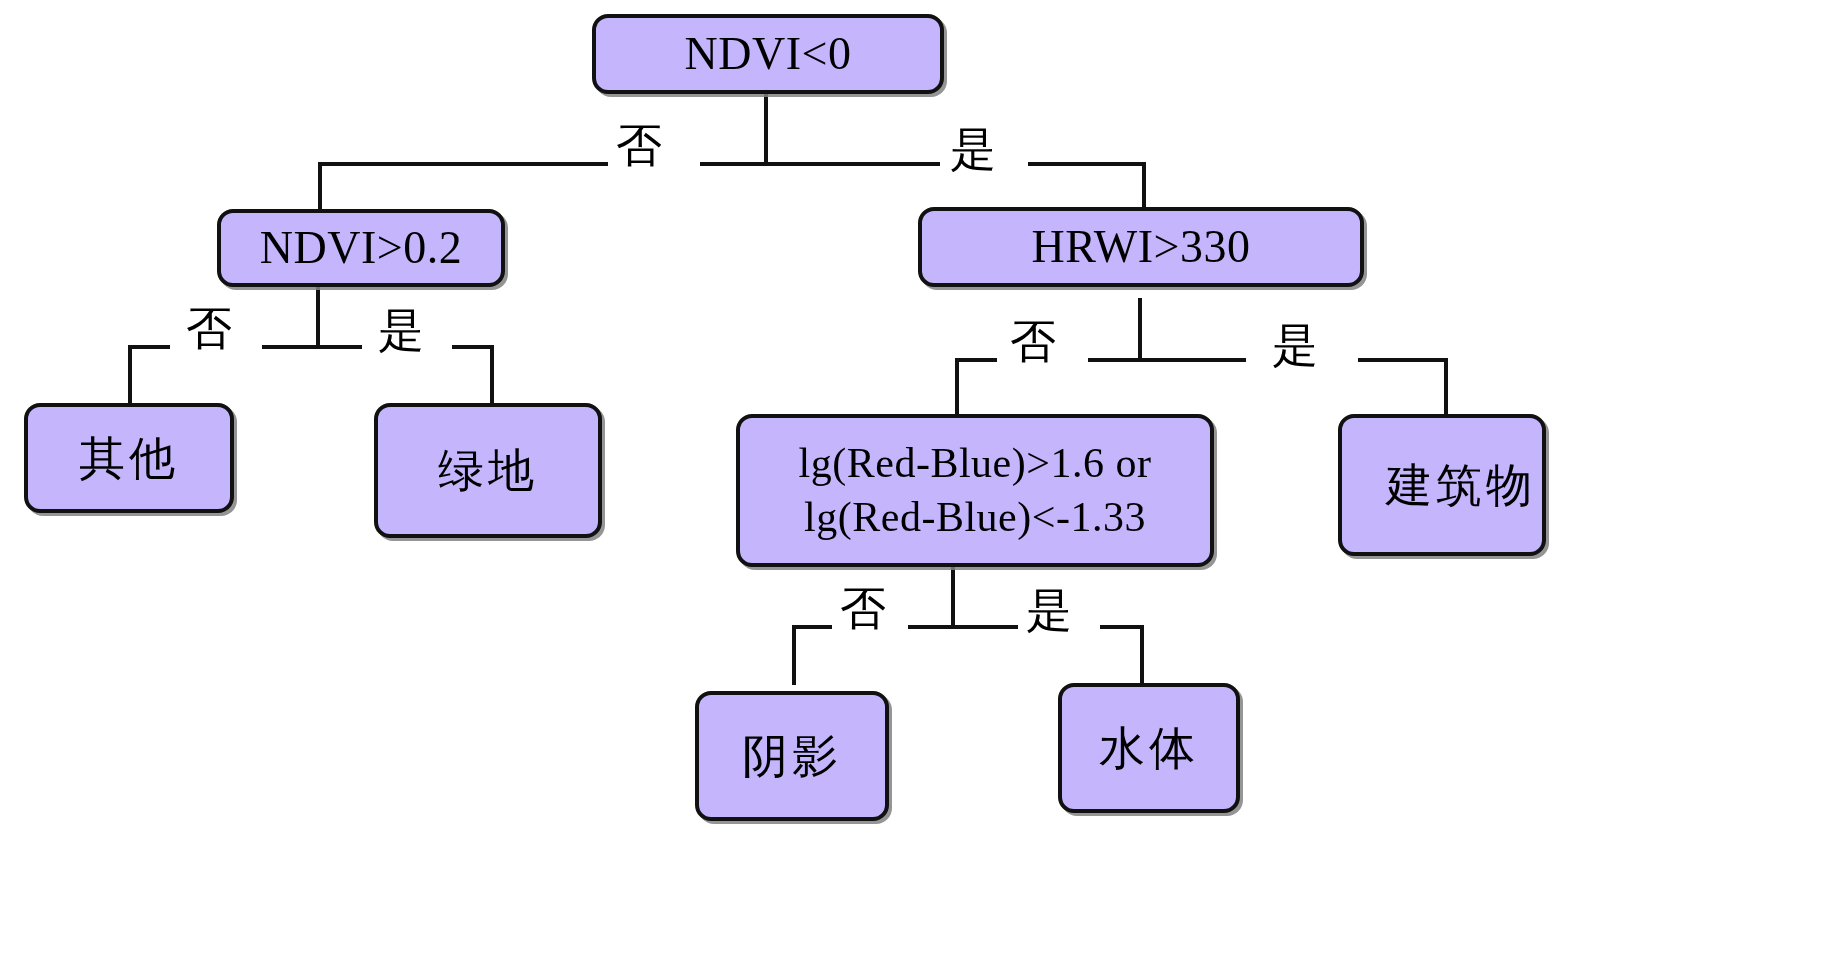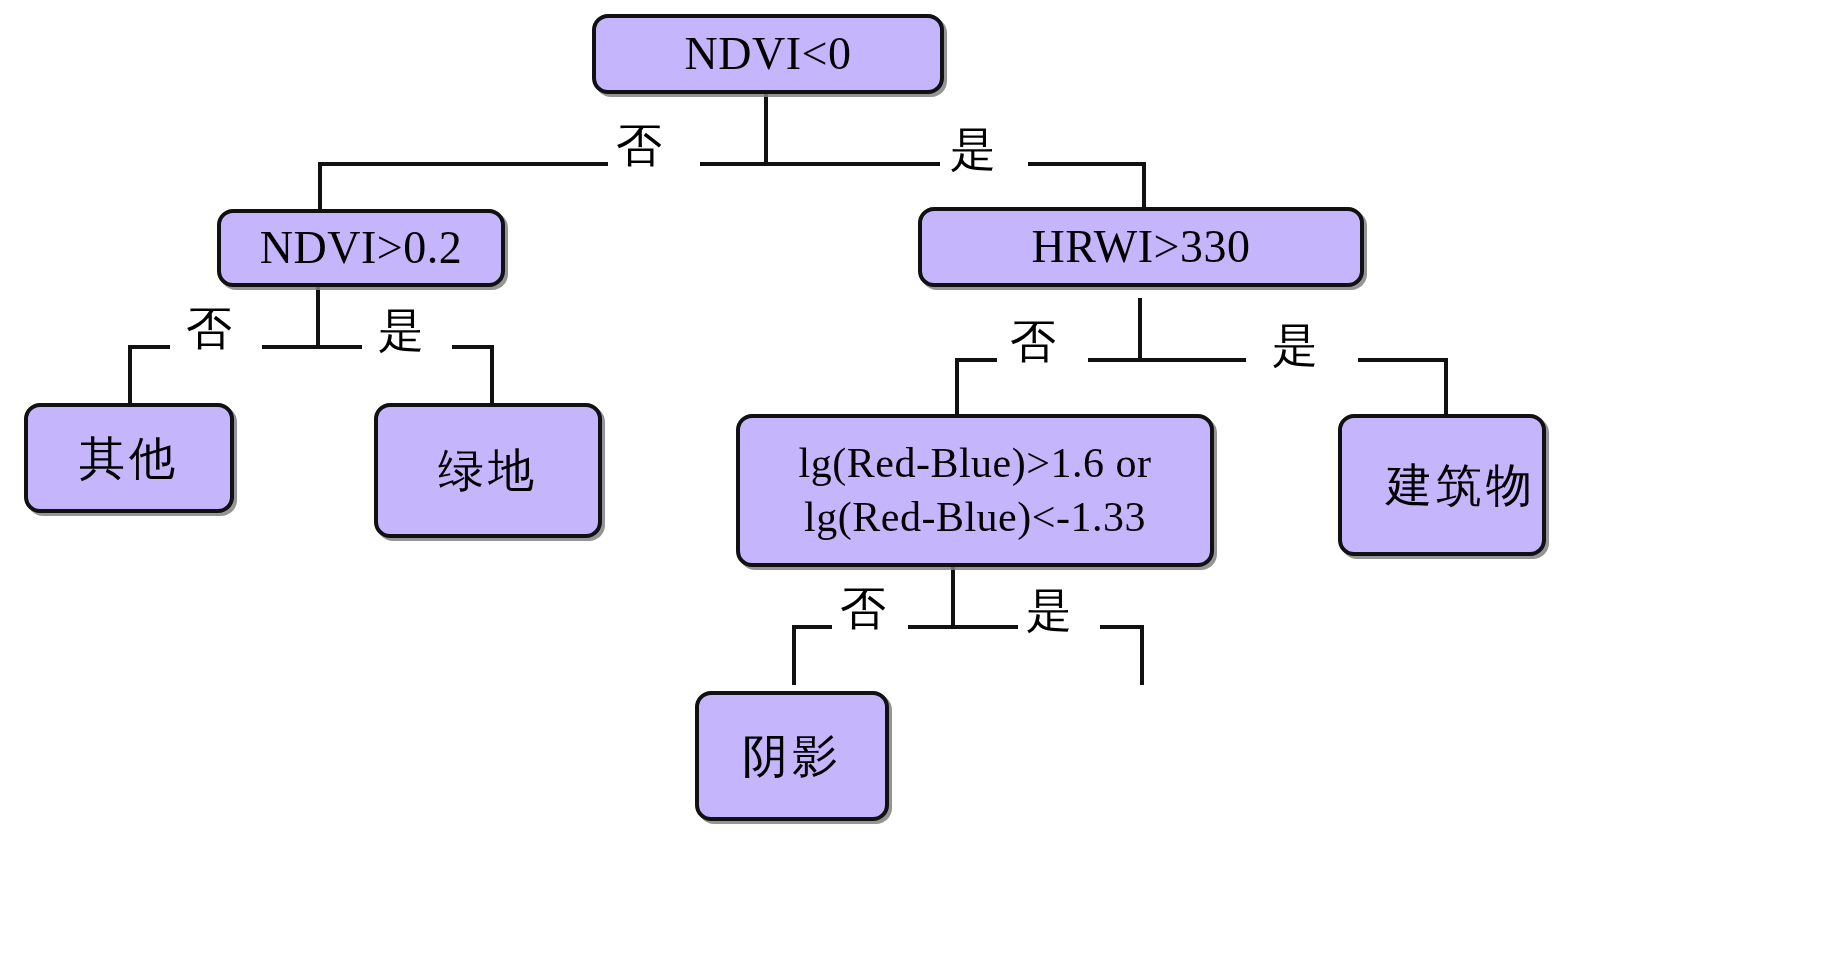--- a/index.html
+++ b/index.html
@@ -149,14 +149,17 @@
   </div>
 
   <div class="node cjk" style="left:1338px; top:414px; width:208px; height:142px;justify-content:flex-end;">
     <span class="label">建筑物</span>
   </div>
 
   <div class="node cjk" style="left:695px; top:683px; width:194px; height:130px;margin-top:8px;">
     <span class="label">阴影</span>
   </div>
 
+  <div class="node cjk" style="left:1058px; top:683px; width:182px; height:130px;">
+    <span class="label">水体</span>
+  </div>
 
 </div>
 
 </body></html>

